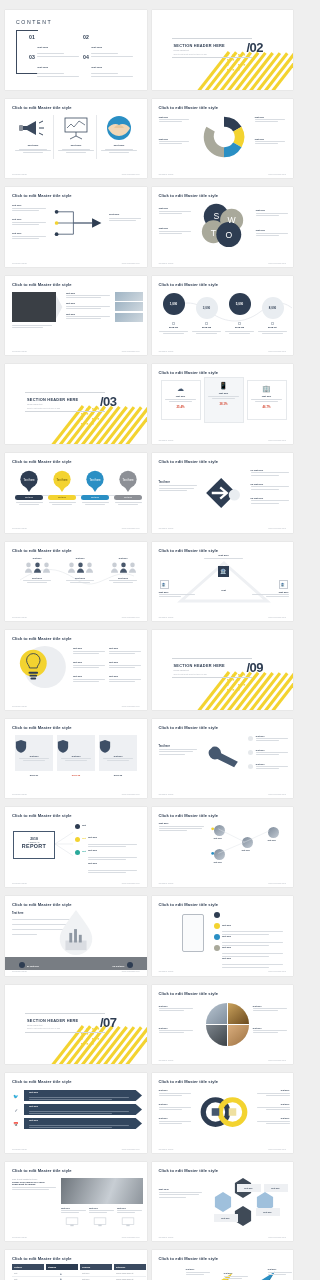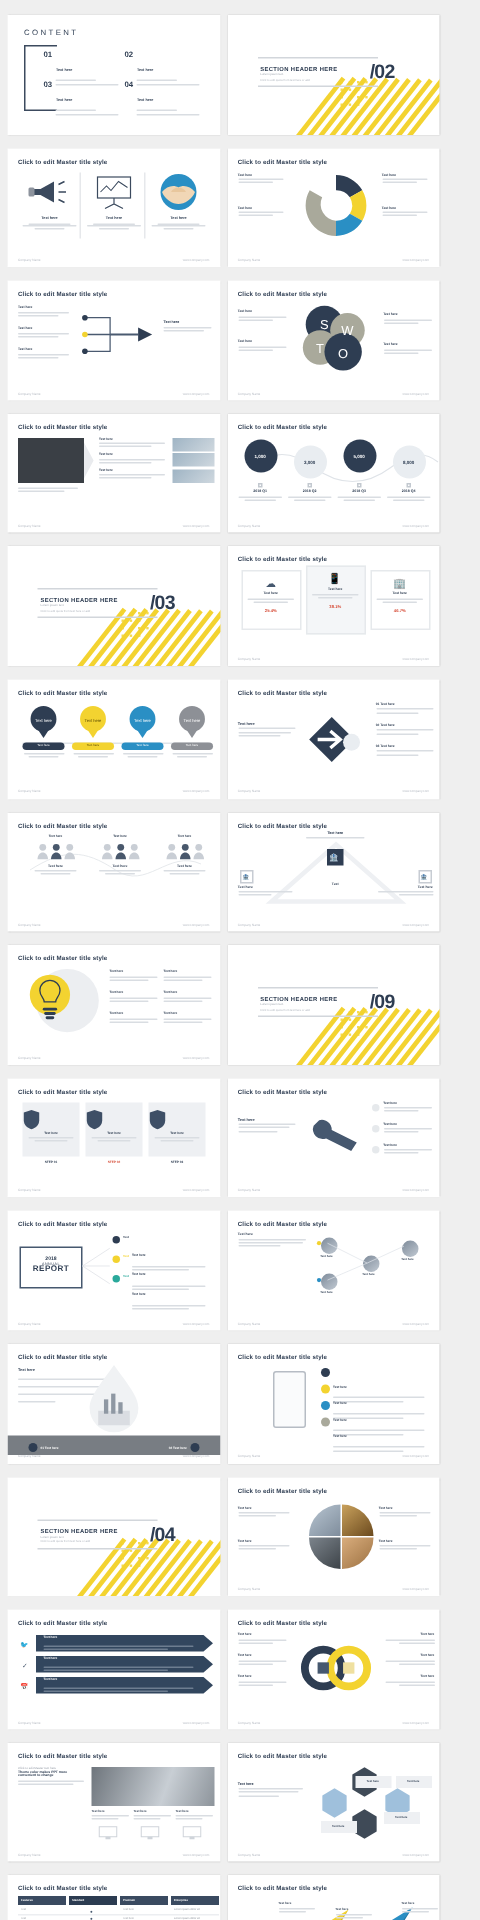--- a/index.html
+++ b/index.html
@@ -938,21 +938,21 @@
           <rect x="14" y="25" width="1.6" height="1.6" fill="#f3d330" opacity=".85"></rect>
           <rect x="19.5" y="25" width="1.6" height="1.6" fill="#f3d330" opacity=".85"></rect>
           <rect x="25" y="25" width="1.6" height="1.6" fill="#f3d330" opacity=".85"></rect>
           <rect x="30.5" y="25" width="1.6" height="1.6" fill="#f3d330" opacity=".85"></rect>
         </svg>
         <div class="sec-rule" style="left:20px;top:28px;width:80px;"></div>
         <div class="sec-head">SECTION HEADER HERE</div>
         <div class="sec-sub">Lorem ipsum text</div>
         <div class="sec-sub2">Click to edit quote from text here or add</div>
         <div class="sec-rule" style="left:20px;top:47px;width:80px;"></div>
-        <div class="sec-num">/04</div>
+        <div class="sec-num">/07</div>
       </div>
     </div>
     <div class="slide">
       <div class="inner">
         <div class="title">Click to edit Master title style</div>
         <div class="foot-l">Company Name</div>
         <div class="foot-r">www.company.com</div>
         <div style="position:absolute;left:54px;top:18px;width:21px;height:21px;background:linear-gradient(140deg,#b9c6d2,#7f8d9c);border-radius:21px 0 0 0;"></div>
         <div style="position:absolute;left:76px;top:18px;width:21px;height:21px;background:linear-gradient(140deg,#caa25d,#6b4a1e);border-radius:0 21px 0 0;"></div>
         <div style="position:absolute;left:54px;top:40px;width:21px;height:21px;background:linear-gradient(140deg,#7c848c,#3d4348);border-radius:0 0 0 21px;"></div>

